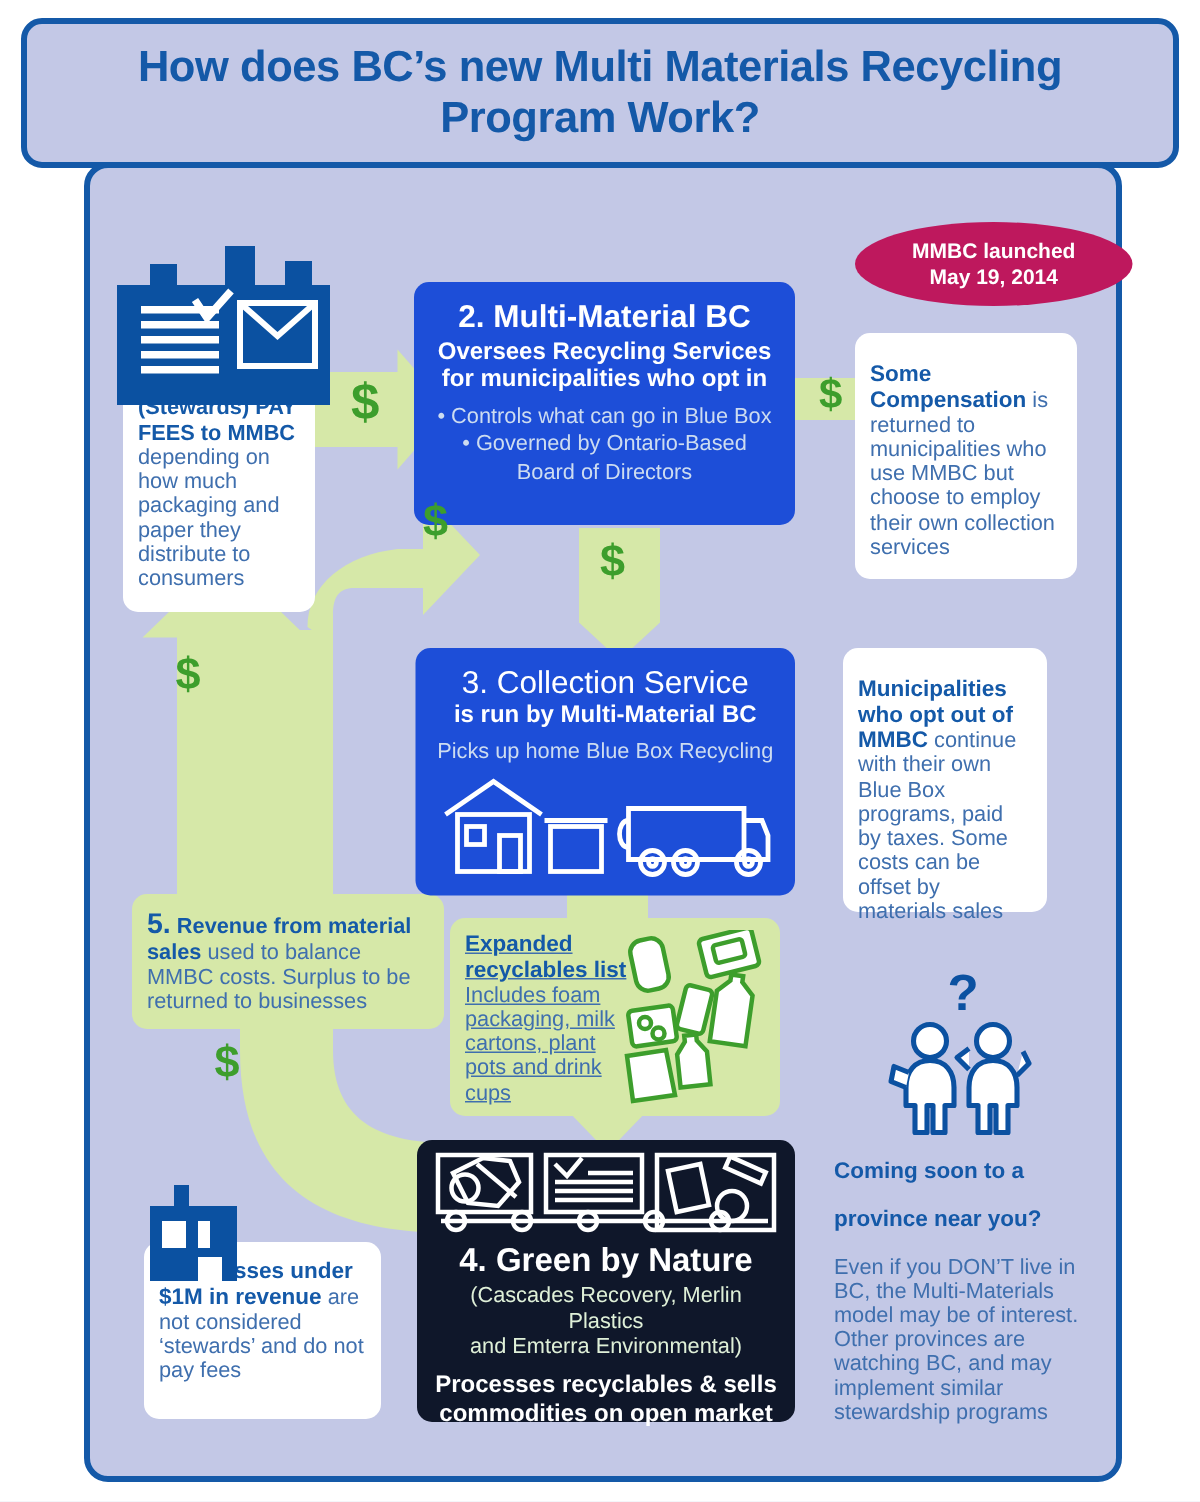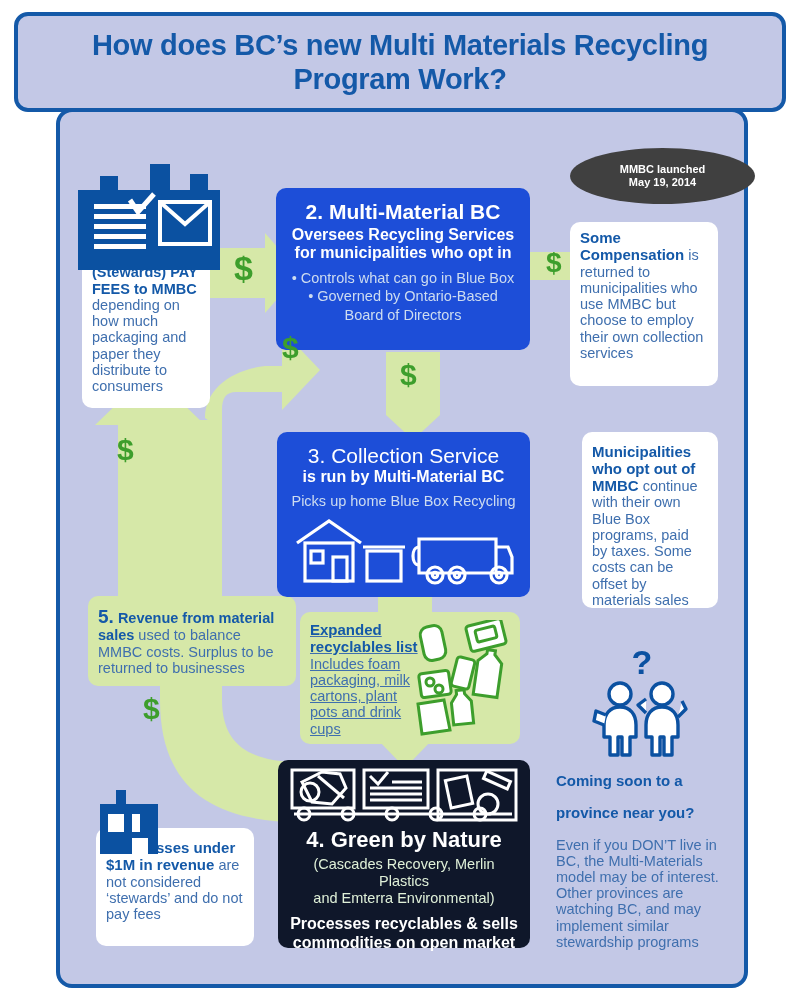--- a/index.html
+++ b/index.html
@@ -100,24 +100,24 @@
     z-index: 5;
     line-height: 1;
     font-family: "Liberation Sans", sans-serif;
   }
 
   
   #mmbc-badge {
     position: absolute;
     left: 570px; top: 148px;
     width: 185px; height: 56px;
-    background: #404040;
+    background: #be185d;
     border-radius: 50%;
     display: flex; align-items: center; justify-content: center;
-    color: #ffffff; font-weight: bold; font-size: 11px;
+    color: #ffffff; font-weight: bold; font-size: 14px;
     text-align: center; line-height: 1.2;
     z-index: 5;
   }
 
   
   .icon { position: absolute; z-index: 5; }
 </style>
 </head>
 <body>
 
@@ -184,21 +184,21 @@
     <p style="font-size:14.5px; text-align:center; line-height:1.25; color:#cddcf0;">Board of Directors</p>
   </div>
 
   <div id="mmbc-badge">
     <div>
       <div>MMBC launched</div>
       <div>May 19, 2014</div>
     </div>
   </div>
 
-  <div class="card" style="left:570px; top:222px; width:148px; height:164px; padding:8px 10px;">
+  <div class="card" style="left:570px; top:222px; width:148px; height:164px; padding:20px 10px;">
     <p class="body-txt">
       <span class="head-txt" style="font-size:15px;">Some Compensation</span>
       <span>is returned to municipalities who use MMBC but choose to employ their own collection services</span>
     </p>
   </div>
 
   <div class="blue-card" style="left:277px; top:432px; width:253px; height:165px; padding:12px 10px;">
     <p style="font-size:21px; font-weight:normal; text-align:center; line-height:1.12;">3. Collection Service</p>
     <p style="font-size:16px; font-weight:bold; text-align:center; line-height:1.15;">is run by Multi-Material BC</p>
     <p style="font-size:14.5px; text-align:center; line-height:1.2; margin-top:7px; color:#cddcf0;">Picks up home Blue Box Recycling</p>
@@ -219,21 +219,21 @@
         <circle cx="144" cy="58" r="8"></circle>
         <circle cx="166" cy="58" r="8"></circle>
         <circle cx="208" cy="58" r="8"></circle>
         <circle cx="144" cy="58" r="2.6"></circle>
         <circle cx="166" cy="58" r="2.6"></circle>
         <circle cx="208" cy="58" r="2.6"></circle>
       </g>
     </svg>
   </div>
 
-  <div class="card" style="left:562px; top:432px; width:136px; height:176px; padding:12px 10px;margin-left:20px;">
+  <div class="card" style="left:562px; top:432px; width:136px; height:176px; padding:20px 10px;">
     <p class="body-txt">
       <span class="head-txt" style="font-size:15px;">Municipalities who opt out of MMBC</span>
       <span>continue with their own Blue Box programs, paid by taxes. Some costs can be offset by materials sales</span>
     </p>
   </div>
 
   <div class="lime-card" style="left:88px; top:596px; width:208px; height:90px; padding:10px 10px;">
     <p class="body-txt">
       <span class="head-txt" style="font-size:19px;">5.</span>
       <span class="head-txt" style="font-size:14.5px;">Revenue from material sales</span>

